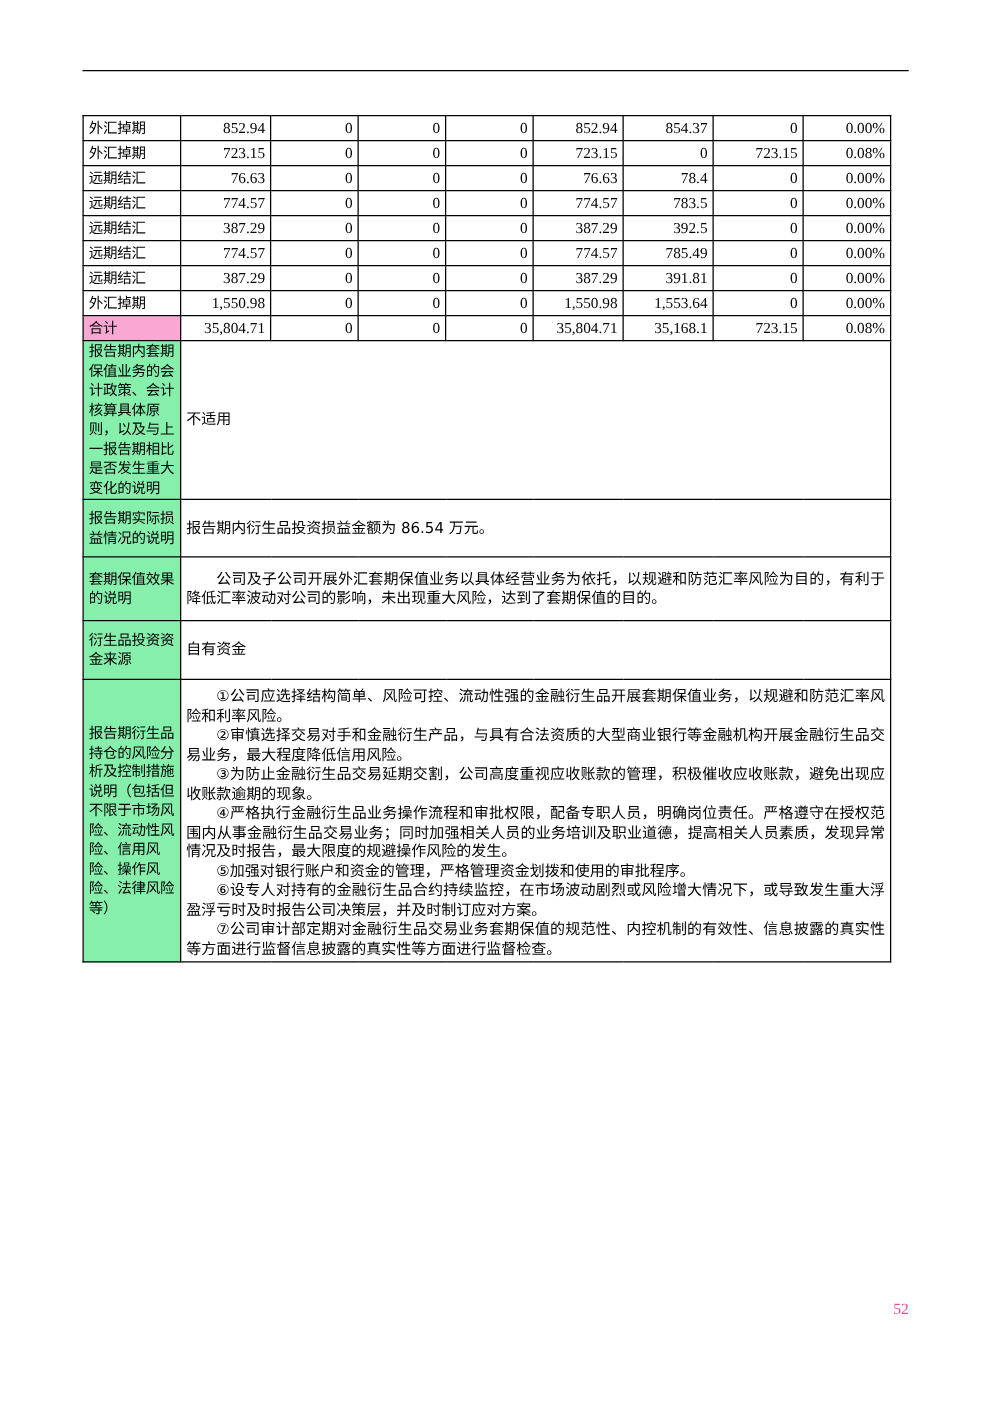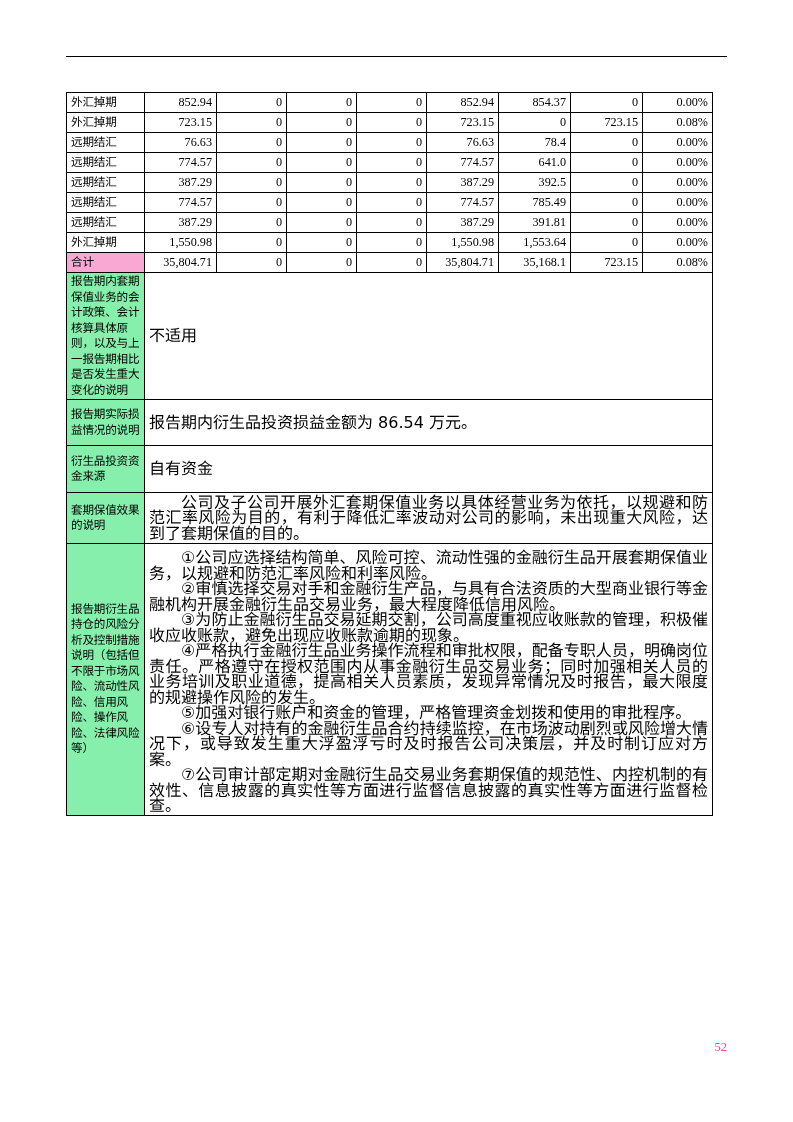--- a/index.html
+++ b/index.html
@@ -100,21 +100,21 @@
     word-break: break-all;
   }
   .desc-label.v-center {
     vertical-align: middle;
     padding-top: 1px;
   }
   .desc-body {
     vertical-align: middle;
     text-align: justify;
     line-height: 17.5px;
-    font-size: 16px;
+    font-size: 12px;
     padding: 3px 7px 3px 6px;
   }
   .desc-body.v-top {
     vertical-align: top;
     padding-top: 6px;
   }
   .desc-body p {
     margin: 0;
   }
   .desc-body p.ind {
@@ -188,21 +188,21 @@
           <td class="c-num w7">0</td>
           <td class="c-num w8">0.00%</td>
         </tr>
         <tr class="num-row">
           <td class="c-label">远期结汇</td>
           <td class="c-num w1">774.57</td>
           <td class="c-num w2">0</td>
           <td class="c-num w3">0</td>
           <td class="c-num w4">0</td>
           <td class="c-num w5">774.57</td>
-          <td class="c-num w6">641.0</td>
+          <td class="c-num w6">783.5</td>
           <td class="c-num w7">0</td>
           <td class="c-num w8">0.00%</td>
         </tr>
         <tr class="num-row">
           <td class="c-label">远期结汇</td>
           <td class="c-num w1">387.29</td>
           <td class="c-num w2">0</td>
           <td class="c-num w3">0</td>
           <td class="c-num w4">0</td>
           <td class="c-num w5">387.29</td>
@@ -261,29 +261,29 @@
         <td class="desc-label">报告期内套期保值业务的会计政策、会计核算具体原则，以及与上一报告期相比是否发生重大变化的说明</td>
         <td class="desc-body" colspan="8" style="height:98px;">不适用</td>
       </tr>
 
       <tr>
         <td class="desc-label v-center">报告期实际损益情况的说明</td>
         <td class="desc-body" colspan="8" style="height:43px;">报告期内衍生品投资损益金额为 86.54 万元。</td>
       </tr>
 
       <tr>
-        <td class="desc-label v-center">衍生品投资资金来源</td>
-        <td class="desc-body" colspan="8" style="height:44px;">自有资金</td>
-      </tr>
-
-      <tr>
         <td class="desc-label v-center">套期保值效果的说明</td>
         <td class="desc-body" colspan="8" style="height:48px;">
           <p class="ind">公司及子公司开展外汇套期保值业务以具体经营业务为依托，以规避和防范汇率风险为目的，有利于降低汇率波动对公司的影响，未出现重大风险，达到了套期保值的目的。</p>
         </td>
+      </tr>
+
+      <tr>
+        <td class="desc-label v-center">衍生品投资资金来源</td>
+        <td class="desc-body" colspan="8" style="height:44px;">自有资金</td>
       </tr>
 
       <tr>
         <td class="desc-label">报告期衍生品持仓的风险分析及控制措施说明（包括但不限于市场风险、流动性风险、信用风险、操作风险、法律风险等）</td>
         <td class="desc-body v-top" colspan="8" style="height:218px;">
           <div id="risk-items">
               <p class="ind">①公司应选择结构简单、风险可控、流动性强的金融衍生品开展套期保值业务，以规避和防范汇率风险和利率风险。</p>
               <p class="ind">②审慎选择交易对手和金融衍生产品，与具有合法资质的大型商业银行等金融机构开展金融衍生品交易业务，最大程度降低信用风险。</p>
               <p class="ind">③为防止金融衍生品交易延期交割，公司高度重视应收账款的管理，积极催收应收账款，避免出现应收账款逾期的现象。</p>
               <p class="ind">④严格执行金融衍生品业务操作流程和审批权限，配备专职人员，明确岗位责任。严格遵守在授权范围内从事金融衍生品交易业务；同时加强相关人员的业务培训及职业道德，提高相关人员素质，发现异常情况及时报告，最大限度的规避操作风险的发生。</p>

